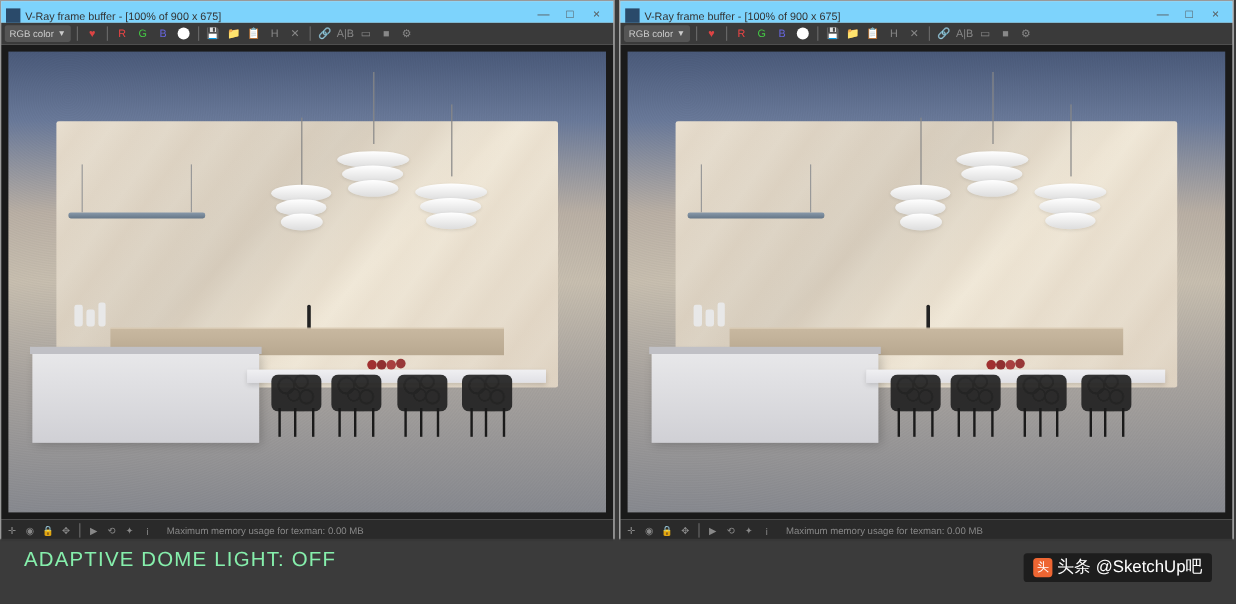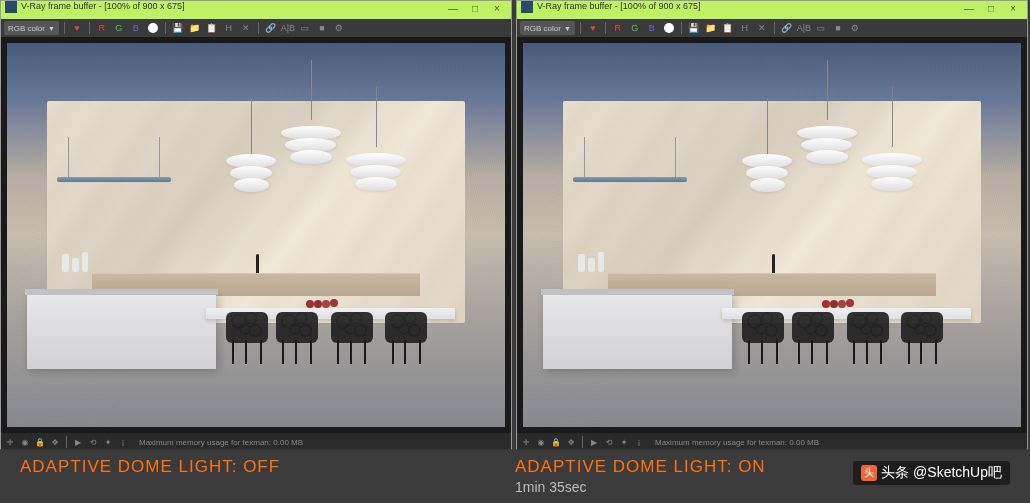--- a/index.html
+++ b/index.html
@@ -1,19 +1,19 @@
 <!DOCTYPE html>
 <html><head>
 <meta charset="utf-8">
 <style>
 *{margin:0;padding:0;box-sizing:border-box}
 body{width:1030px;height:503px;background:#3a3a3a;font-family:Arial,sans-serif;overflow:hidden;position:relative}
 .panes{display:flex;gap:4px}
 .pane{width:512px;height:450px;background:#e8e8e8;border:1px solid #999;position:relative}
-.titlebar{height:18px;background:#bef264;display:flex;align-items:flex-start;padding:0 4px;font-size:9px;color:#333}
+.titlebar{height:18px;background:#7dd3fc;display:flex;align-items:flex-end;padding:0 4px;font-size:9px;color:#333}
 .app-icon{width:12px;height:12px;background:#2a4a6a;margin-right:4px}
 .title-text{flex:1}
 .win-controls{display:flex;gap:2px}
 .win-btn{width:20px;height:14px;display:flex;align-items:center;justify-content:center;font-size:10px;color:#555}
 .toolbar{height:18px;background:#3a3a3a;display:flex;align-items:center;padding:0 3px;gap:3px}
 .channel-selector{height:14px;background:#555;color:#ccc;font-size:8px;display:flex;align-items:center;padding:0 4px;border-radius:2px;gap:3px}
 .tb-sep{width:1px;height:12px;background:#666;margin:0 2px}
 .tb-icon{width:14px;height:14px;display:flex;align-items:center;justify-content:center;font-size:9px;color:#888}
 .tb-icon.heart{color:#d44}
 .tb-icon.r{color:#e44}
@@ -58,21 +58,21 @@
 .vases{position:absolute;top:54%;left:11%;width:40px;height:22px}
 .vase{position:absolute;bottom:0;background:#e8e8e8;border-radius:2px}
 .vase.v1{width:7px;height:18px;left:0}
 .vase.v2{width:7px;height:14px;left:10px}
 .vase.v3{width:6px;height:20px;left:20px}
 .statusbar{height:18px;background:#2a2a2a;display:flex;align-items:center;padding:0 3px;gap:3px;font-size:8px;color:#888}
 .sb-icon{width:12px;height:12px;display:flex;align-items:center;justify-content:center}
 .sb-text{margin-left:7px}
 .captions{position:absolute;bottom:0;left:0;right:0;height:54px;background:rgba(60,60,60,.75);display:flex;padding:8px 20px}
 .caption{flex:1;color:#fff}
-.cap-title{font-size:17px;font-weight:400;letter-spacing:1px;color:#f97316}
+.cap-title{font-size:17px;font-weight:400;letter-spacing:1px;color:#86efac}
 .cap-time{font-size:14px;color:#bbb;margin-top:2px}
 .watermark{position:absolute;right:20px;bottom:18px;background:rgba(0,0,0,.5);color:#fff;font-size:14px;padding:3px 8px;border-radius:3px;display:flex;align-items:center;gap:4px}
 .wm-icon{width:16px;height:16px;background:#e63;border-radius:3px;display:flex;align-items:center;justify-content:center;font-size:10px}
 .chev{font-size:7px}
 </style>
 </head>
 <body>
 
 <div class="panes">
   <div class="pane">
@@ -291,23 +291,19 @@
       <div class="sb-icon">ℹ</div>
       <span class="sb-text">Maximum memory usage for texman: 0.00 MB</span>
     </div>
   </div>
 </div>
 
 <div class="captions">
   <div class="caption">
     <div class="cap-title">ADAPTIVE DOME LIGHT: OFF</div>
   </div>
-  <div class="caption">
-    <div class="cap-title">ADAPTIVE DOME LIGHT: ON</div>
-    <div class="cap-time">1min 35sec</div>
-  </div>
 </div>
 
 <div class="watermark">
   <div class="wm-icon">头</div>
   <span>头条</span>
   <span>@SketchUp吧</span>
 </div>
 
 </body></html>

